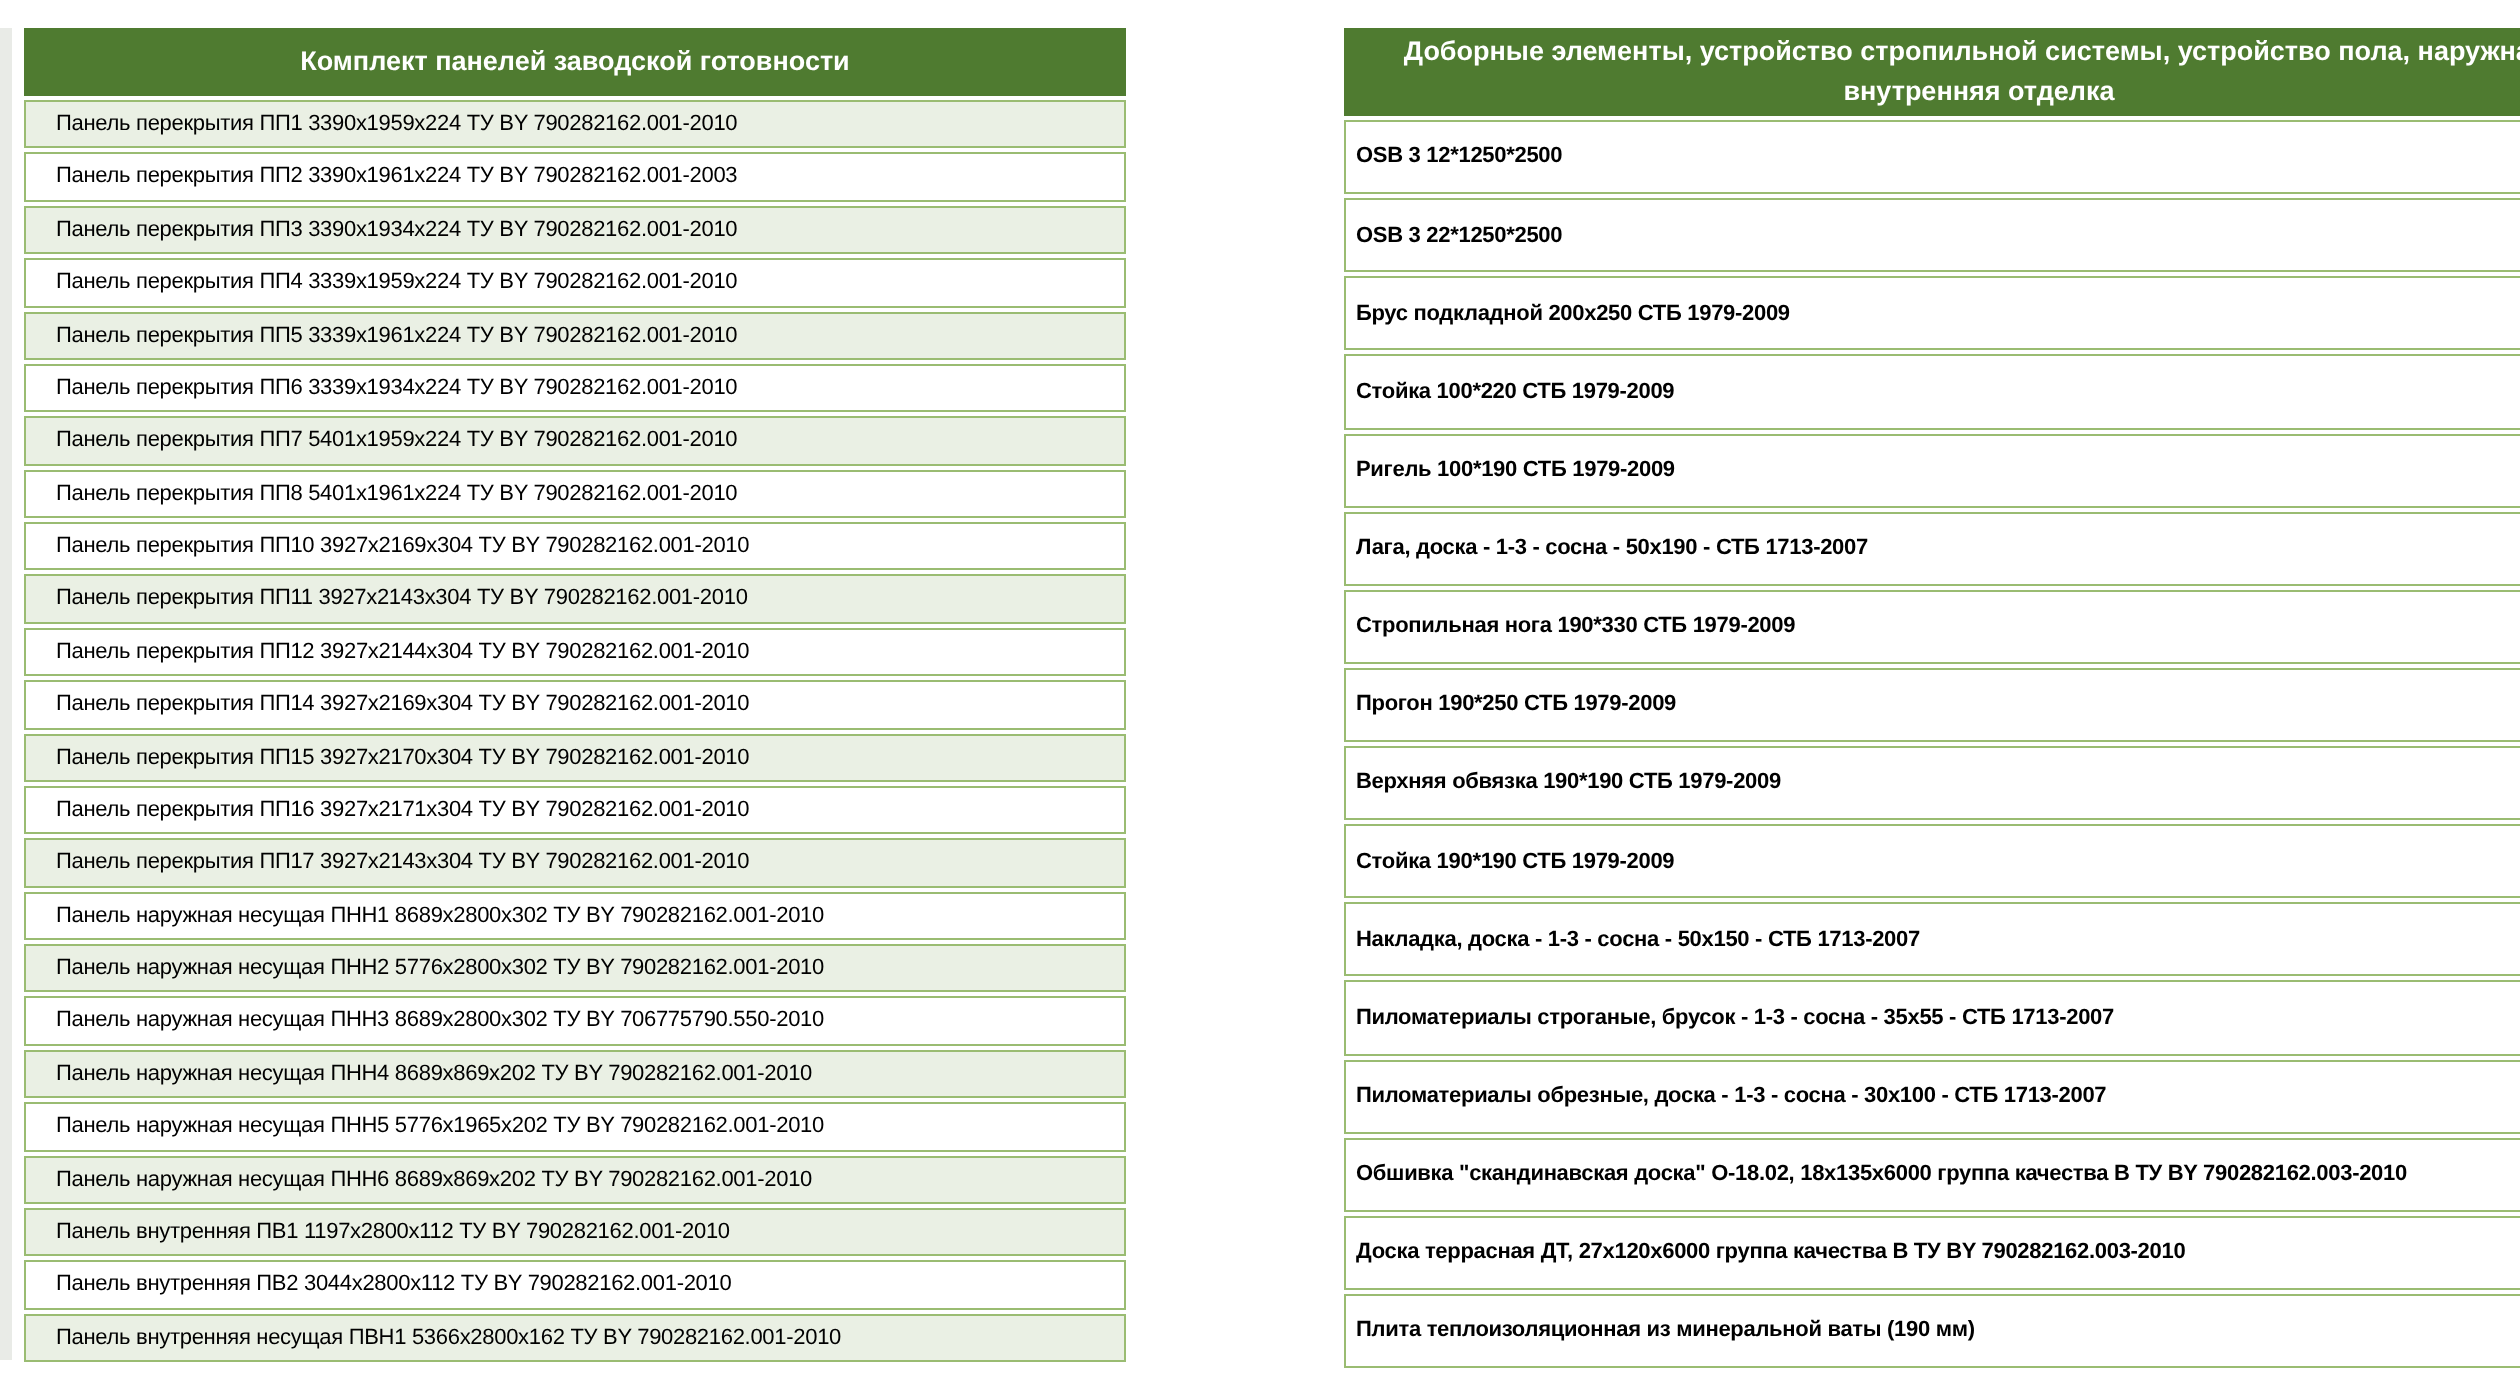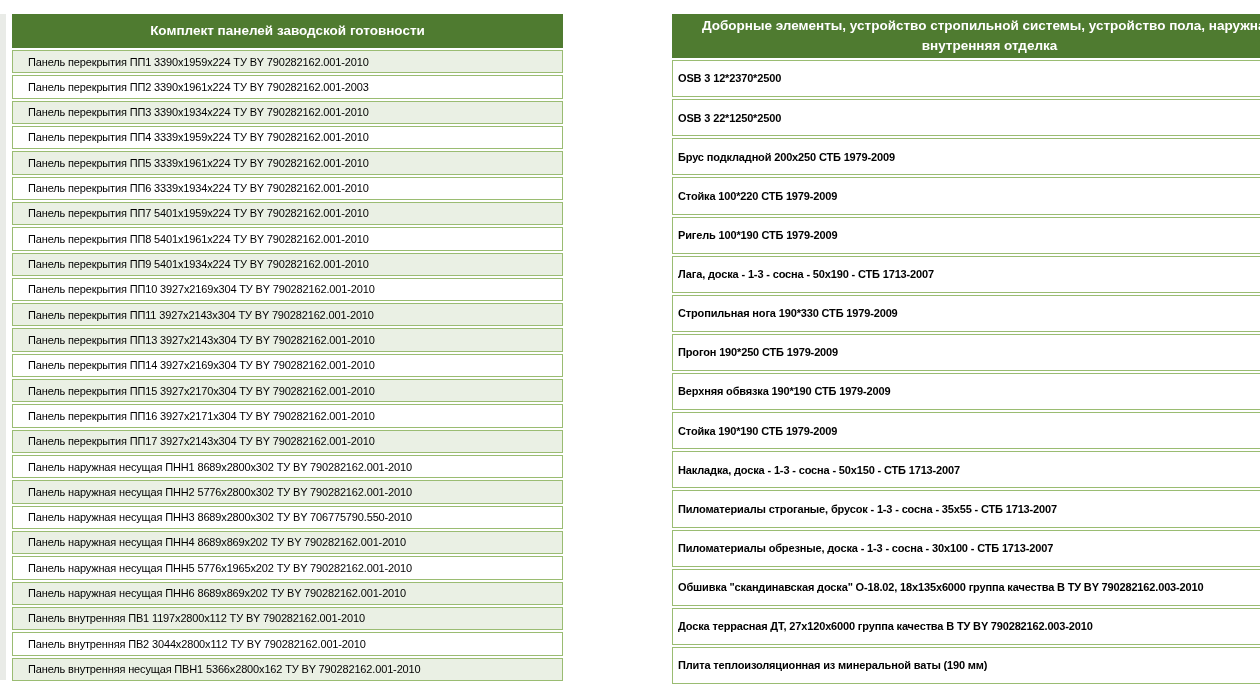--- a/index.html
+++ b/index.html
@@ -100,31 +100,28 @@
         </div>
         <div class="row">
           <span>Панель перекрытия ПП6 3339х1934х224 ТУ BY 790282162.001-2010</span>
         </div>
         <div class="row alt">
           <span>Панель перекрытия ПП7 5401х1959х224 ТУ BY 790282162.001-2010</span>
         </div>
         <div class="row">
           <span>Панель перекрытия ПП8 5401х1961х224 ТУ BY 790282162.001-2010</span>
         </div>
-        <div class="row alt">
-          <span>Панель перекрытия ПП9 5401х1934х224 ТУ BY 790282162.001-2010</span>
-        </div>
         <div class="row">
           <span>Панель перекрытия ПП10 3927х2169х304 ТУ BY 790282162.001-2010</span>
         </div>
         <div class="row alt">
           <span>Панель перекрытия ПП11 3927х2143х304 ТУ BY 790282162.001-2010</span>
         </div>
-        <div class="row alt">
-          <span>Панель перекрытия ПП13 3927х2143х304 ТУ BY 790282162.001-2010</span>
+        <div class="row">
+          <span>Панель перекрытия ПП12 3927х2144х304 ТУ BY 790282162.001-2010</span>
         </div>
         <div class="row">
           <span>Панель перекрытия ПП14 3927х2169х304 ТУ BY 790282162.001-2010</span>
         </div>
         <div class="row alt">
           <span>Панель перекрытия ПП15 3927х2170х304 ТУ BY 790282162.001-2010</span>
         </div>
         <div class="row">
           <span>Панель перекрытия ПП16 3927х2171х304 ТУ BY 790282162.001-2010</span>
         </div>
@@ -158,21 +155,21 @@
         <div class="row alt">
           <span>Панель внутренняя несущая ПВН1 5366х2800х162 ТУ BY 790282162.001-2010</span>
         </div>
       </div>
   </div>
 
   <div class="panel panel-right">
     <div class="panel-header">Доборные элементы, устройство стропильной системы, устройство пола, наружная/внутренняя отделка</div>
     <div class="rows">
         <div class="row">
-          <span>OSB 3 12*2370*2500</span>
+          <span>OSB 3 12*1250*2500</span>
         </div>
         <div class="row">
           <span>OSB 3 22*1250*2500</span>
         </div>
         <div class="row">
           <span>Брус подкладной 200х250 СТБ 1979-2009</span>
         </div>
         <div class="row">
           <span>Стойка 100*220 СТБ 1979-2009</span>
         </div>

